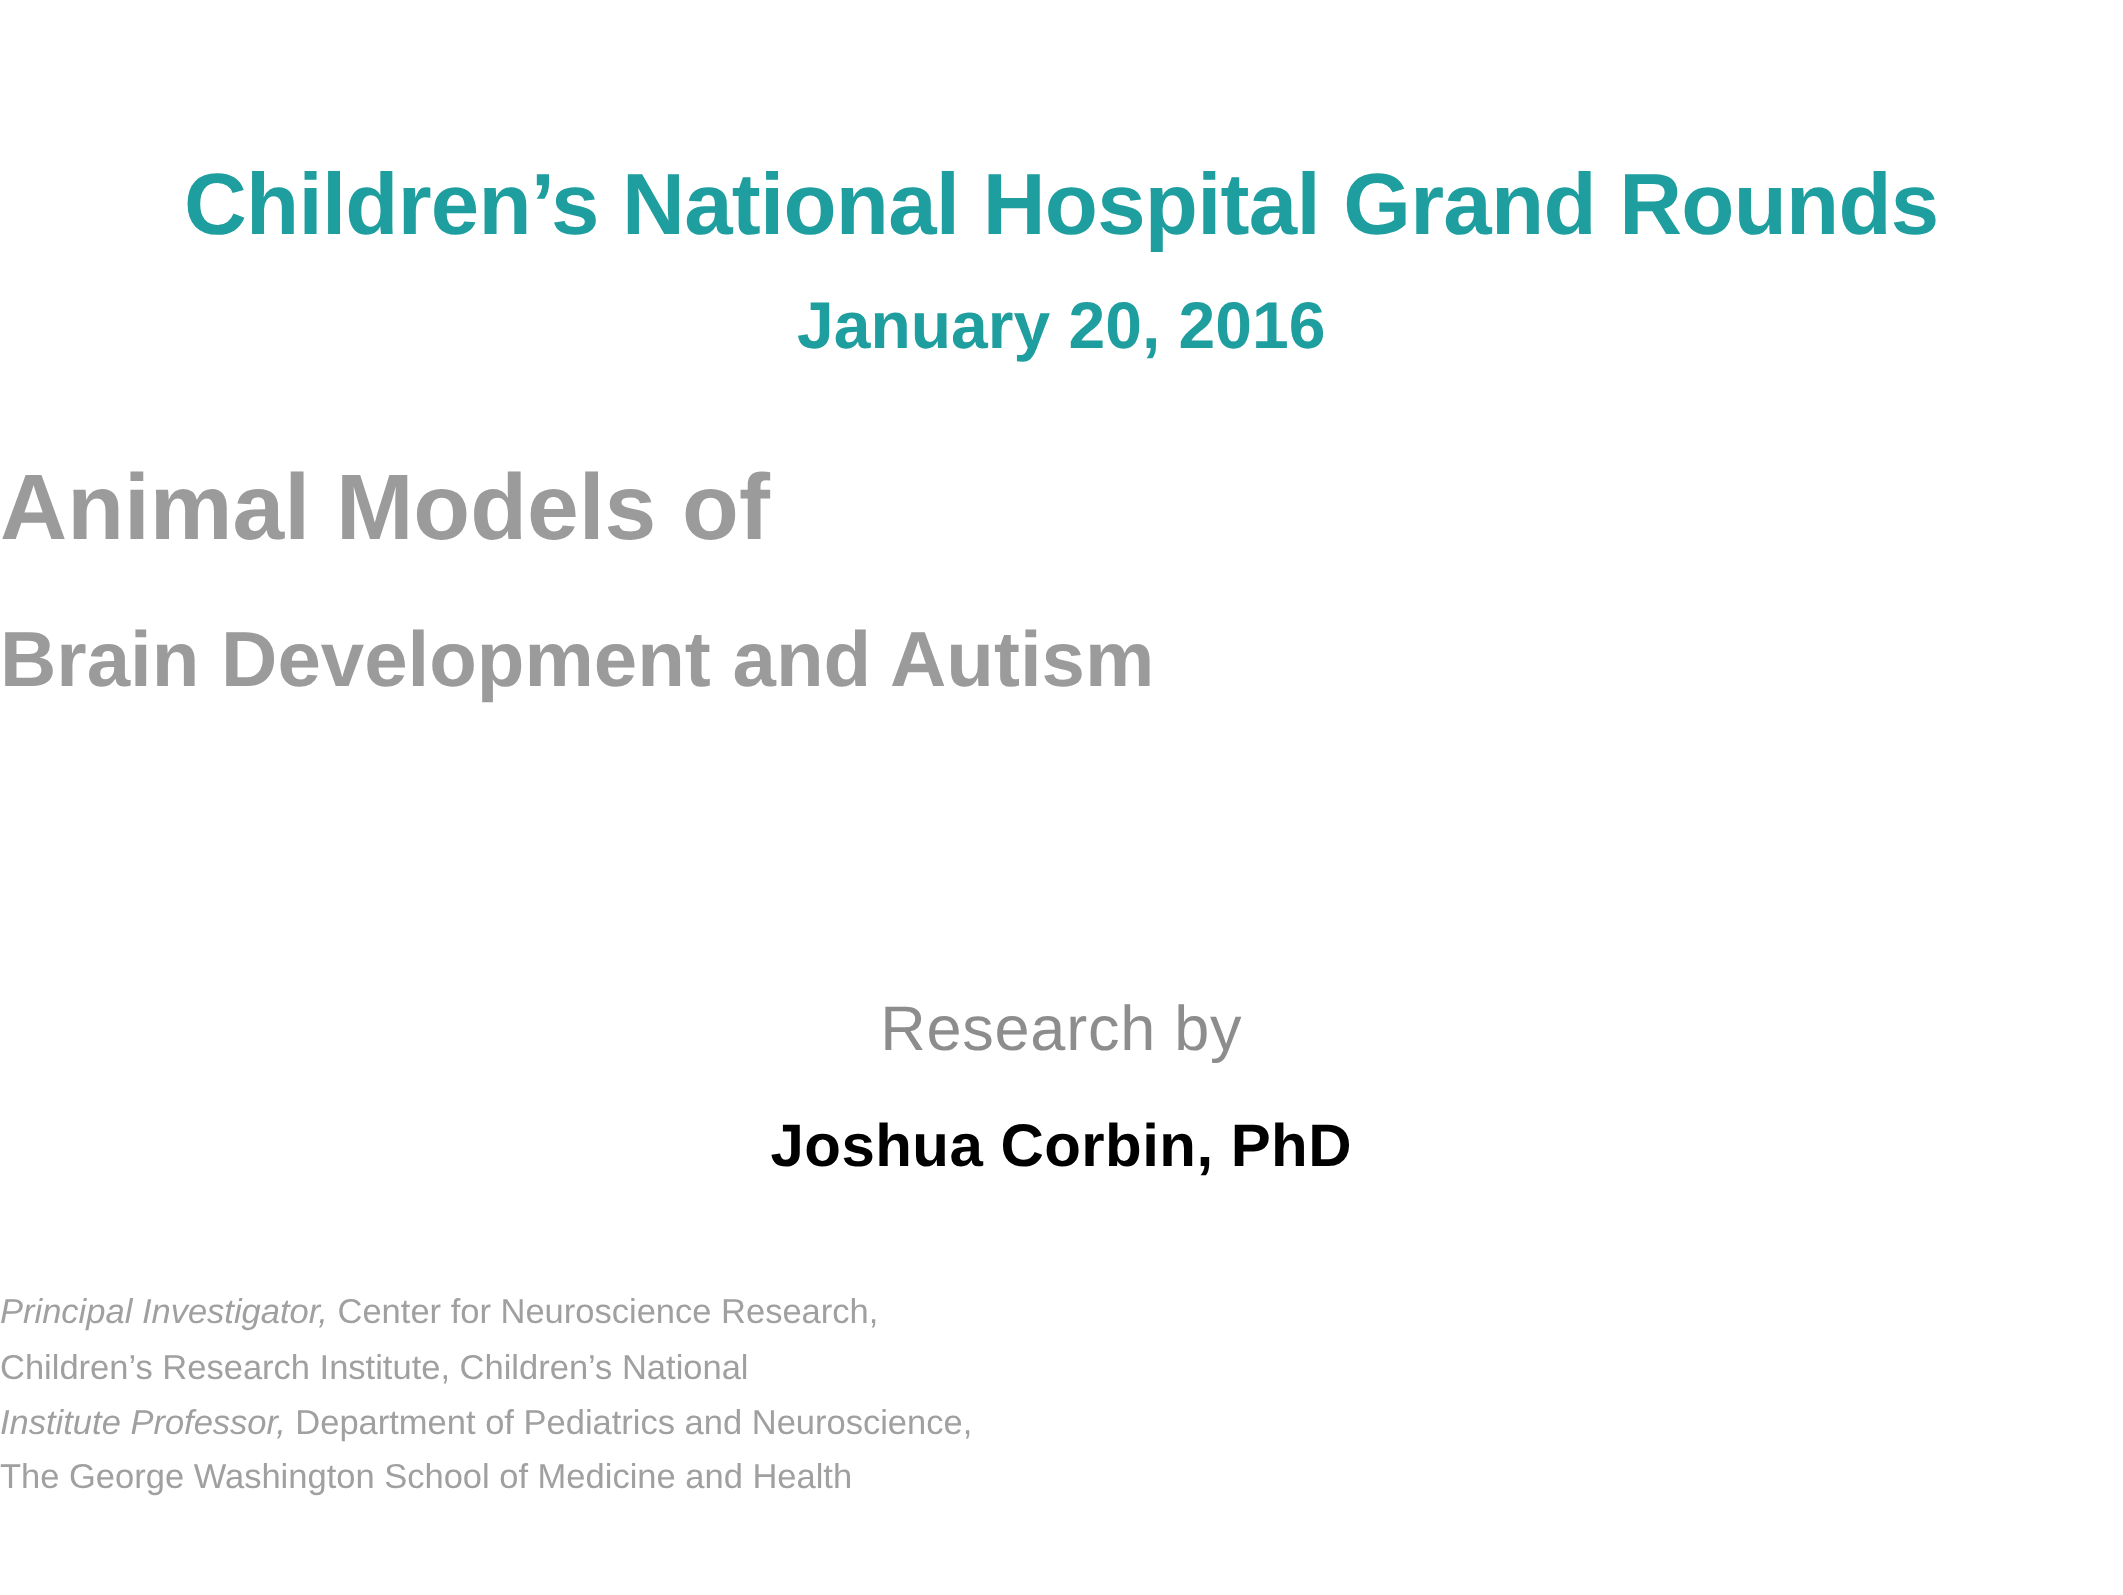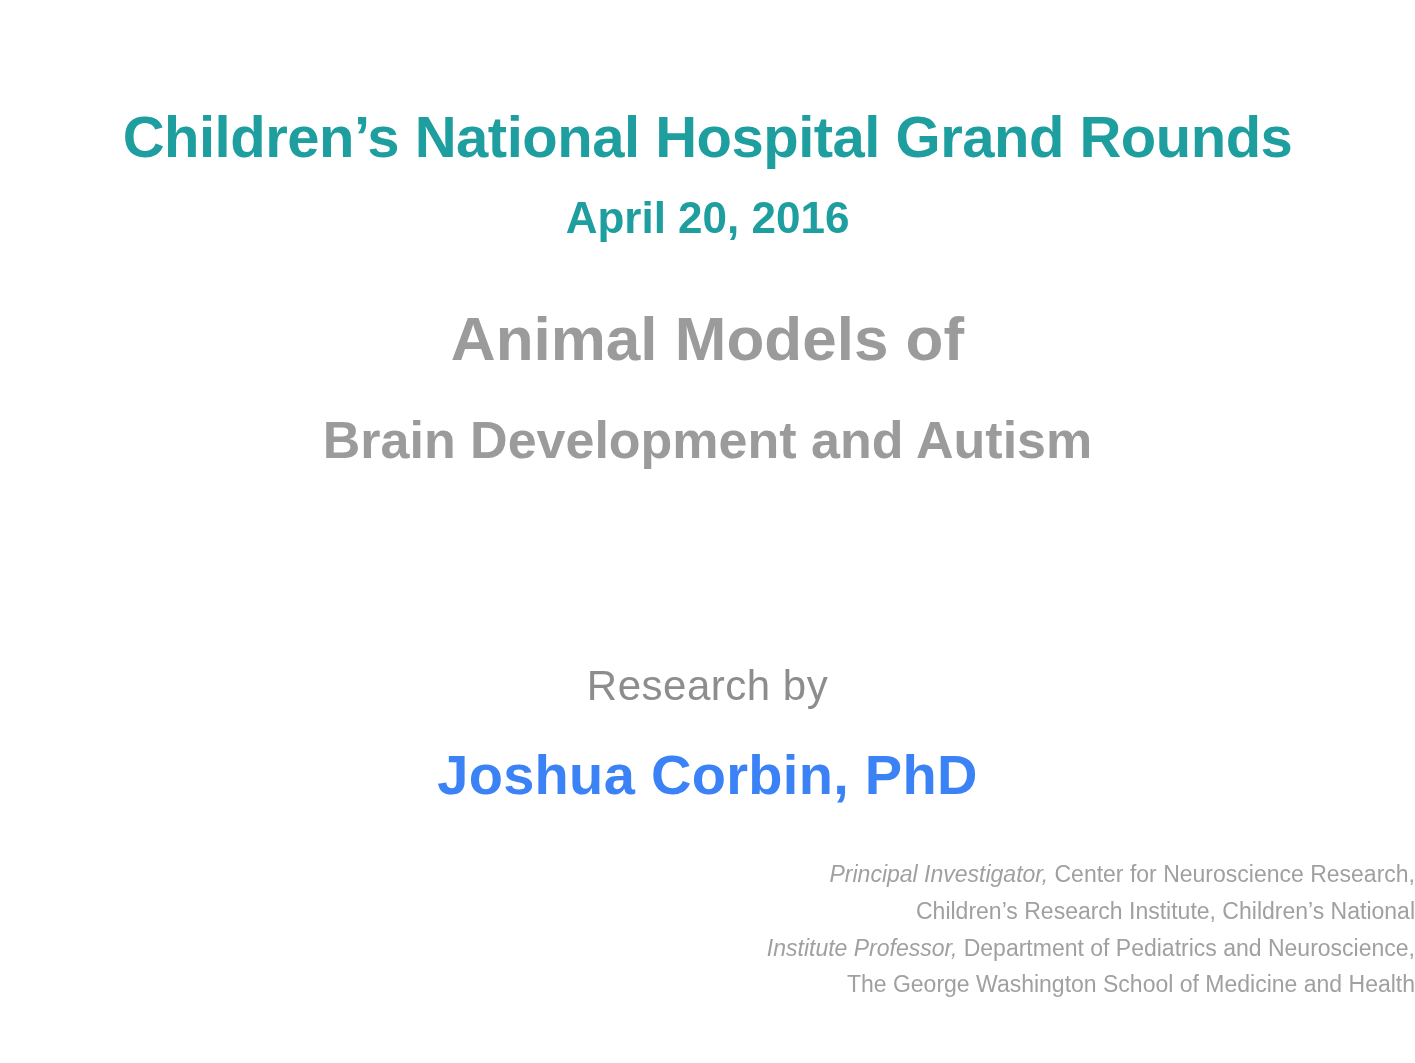--- a/index.html
+++ b/index.html
@@ -42,21 +42,21 @@
     font-size: 44px;
     line-height: 1.0;
     margin-top: 30px;
   }
 
   .talk-title-block {
     position: absolute;
     top: 306px;
     left: 0;
     width: 1415px;
-    text-align: center;
+    text-align: left;
     color: #9b9b9b;
     font-weight: bold;
   }
   .talk-line-1 {
     font-size: 62px;
     line-height: 1.05;
   }
   .talk-line-2 {
     font-size: 52px;
     line-height: 1.05;
@@ -70,52 +70,52 @@
     width: 1415px;
     text-align: center;
   }
   .presented-by {
     color: #8d8d8d;
     font-size: 42px;
     font-weight: normal;
     letter-spacing: 0.5px;
   }
   .presenter-name {
-    color: #3b82f6;
-    font-size: 56px;
+    color: #000000;
+    font-size: 40px;
     font-weight: bold;
     margin-top: 32px;
     letter-spacing: 0.3px;
   }
 
   .affiliations {
     position: absolute;
     top: 856px;
     left: 0;
     width: 1415px;
-    text-align: right;
+    text-align: left;
     color: #a0a0a0;
     font-size: 23px;
     line-height: 1.6;
   }
   .affiliations div {
     white-space: nowrap;
   }
   .aff-em {
     font-style: italic;
   }
 </style>
 </head>
 <body>
 
 <div class="slide">
 
   <div class="header-block">
     <div class="event-title">Children’s National Hospital Grand Rounds</div>
-    <div class="event-date">April 20, 2016</div>
+    <div class="event-date">January 20, 2016</div>
   </div>
 
   <div class="talk-title-block">
     <div class="talk-line-1">Animal Models of</div>
     <div class="talk-line-2">Brain Development and Autism</div>
   </div>
 
   <div class="presented-block">
     <div class="presented-by">Research by</div>
     <div class="presenter-name">Joshua Corbin, PhD</div>

